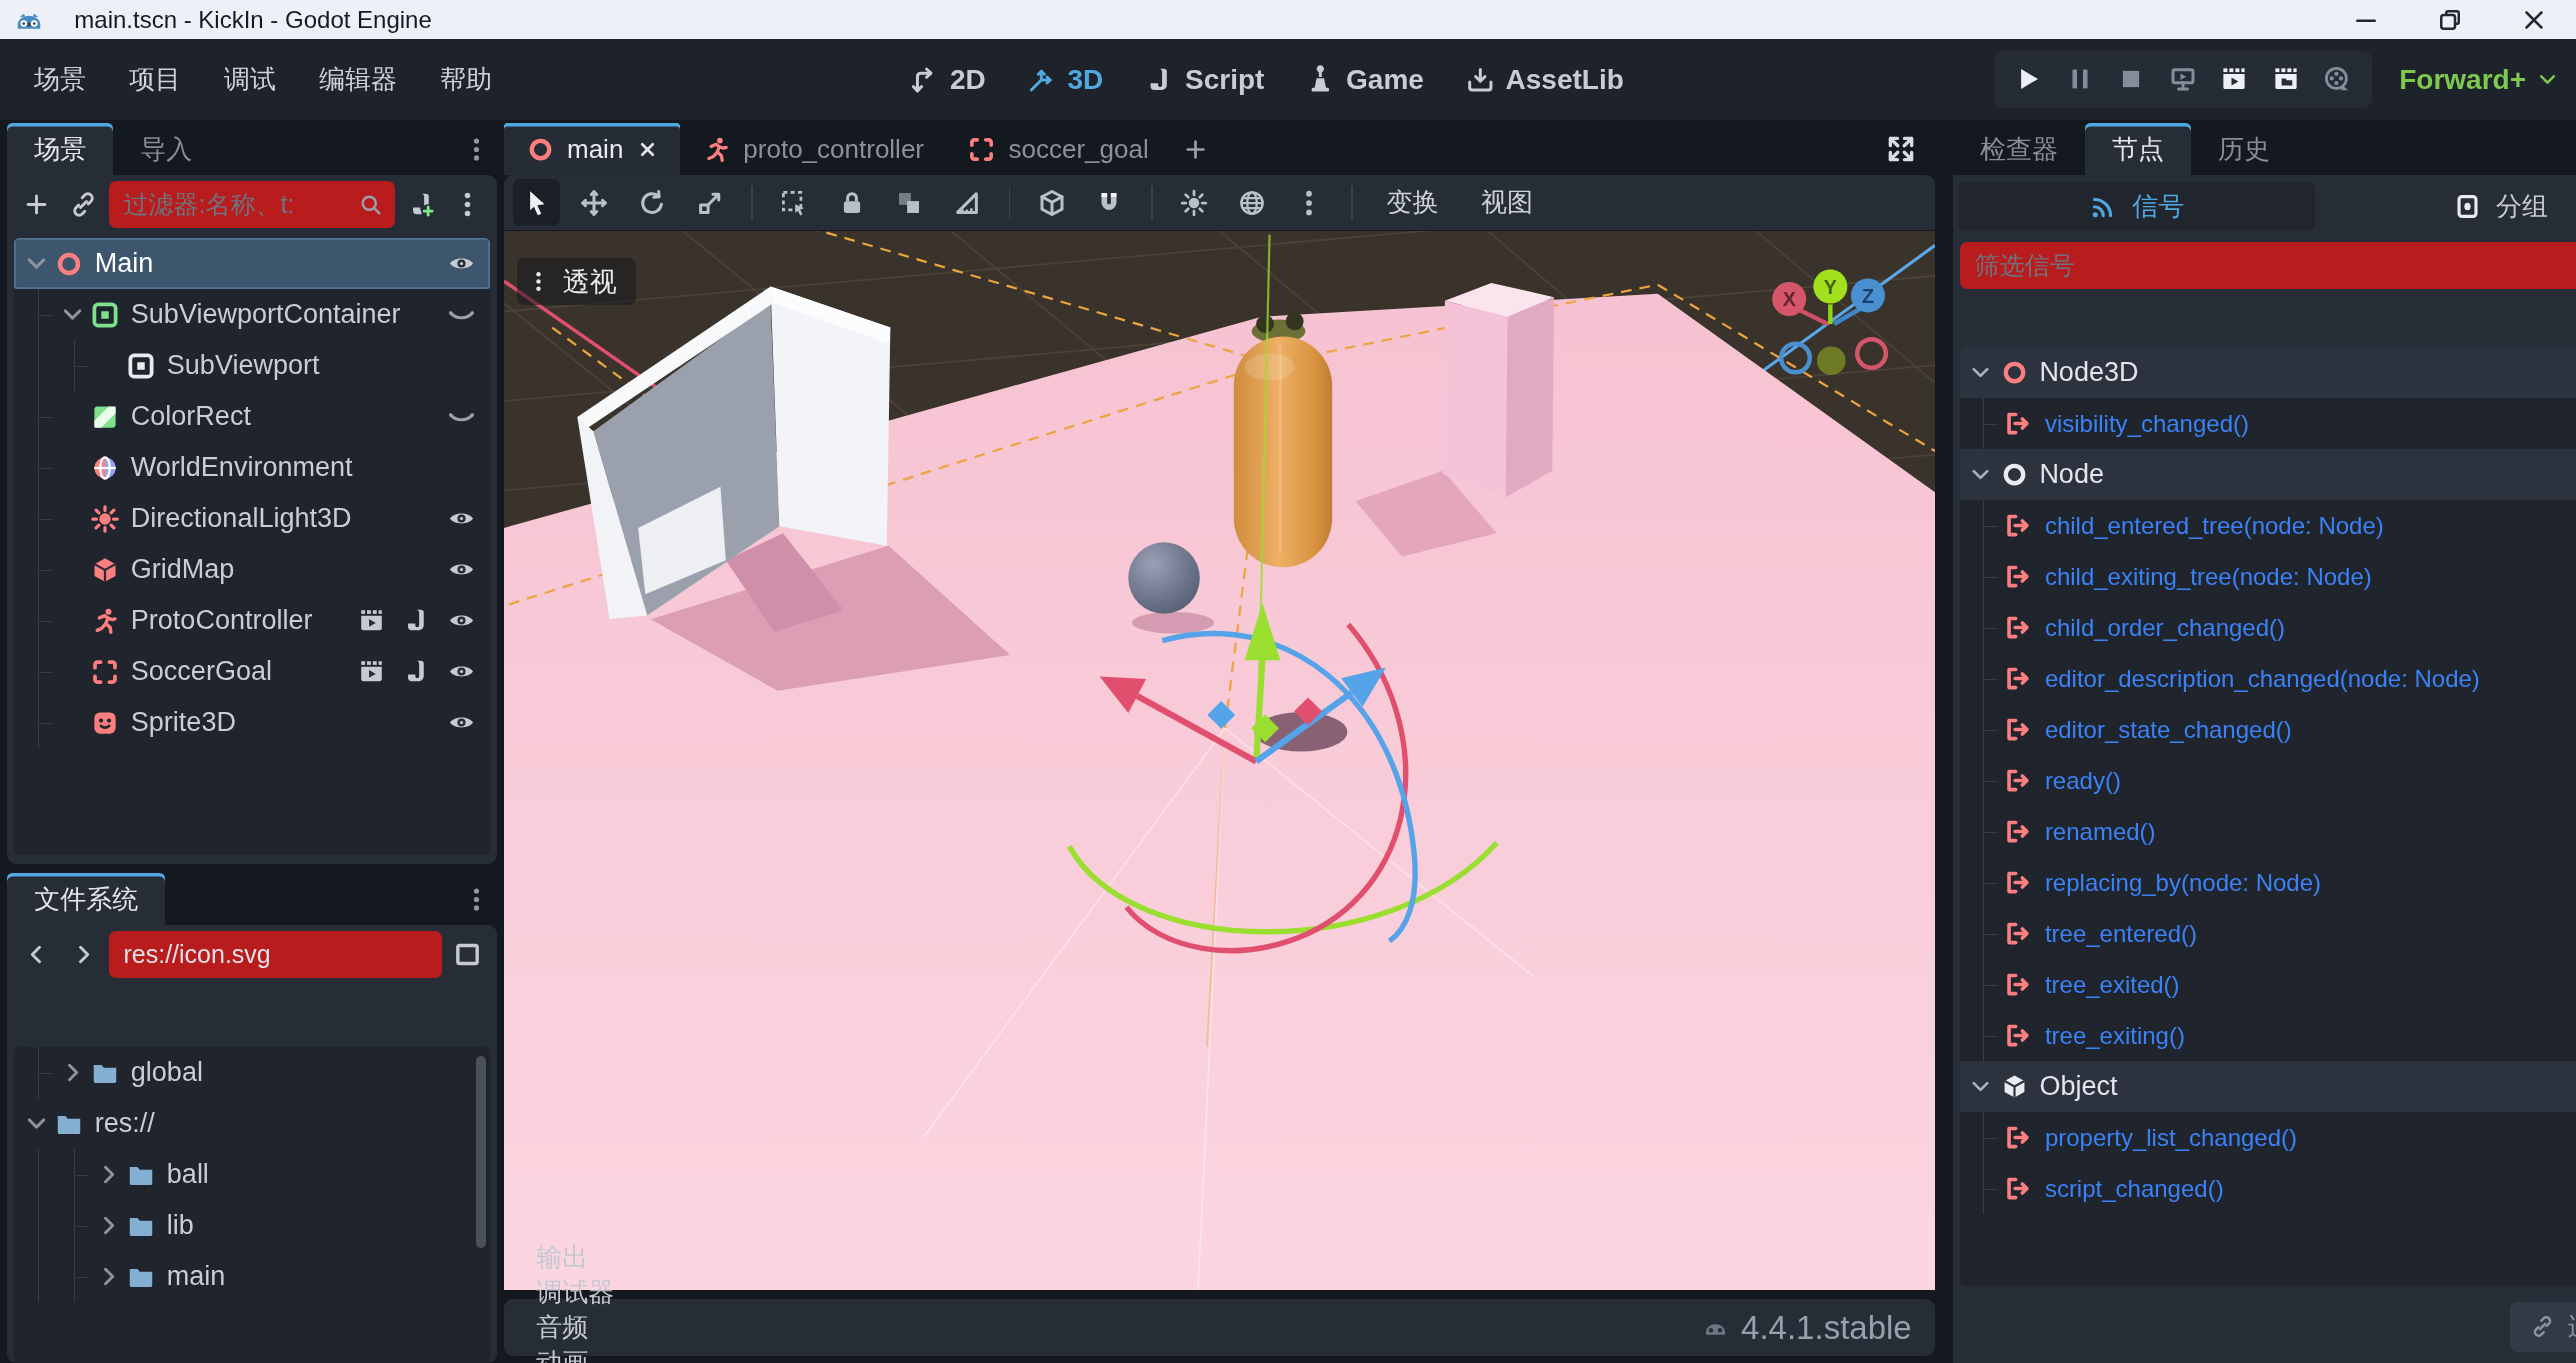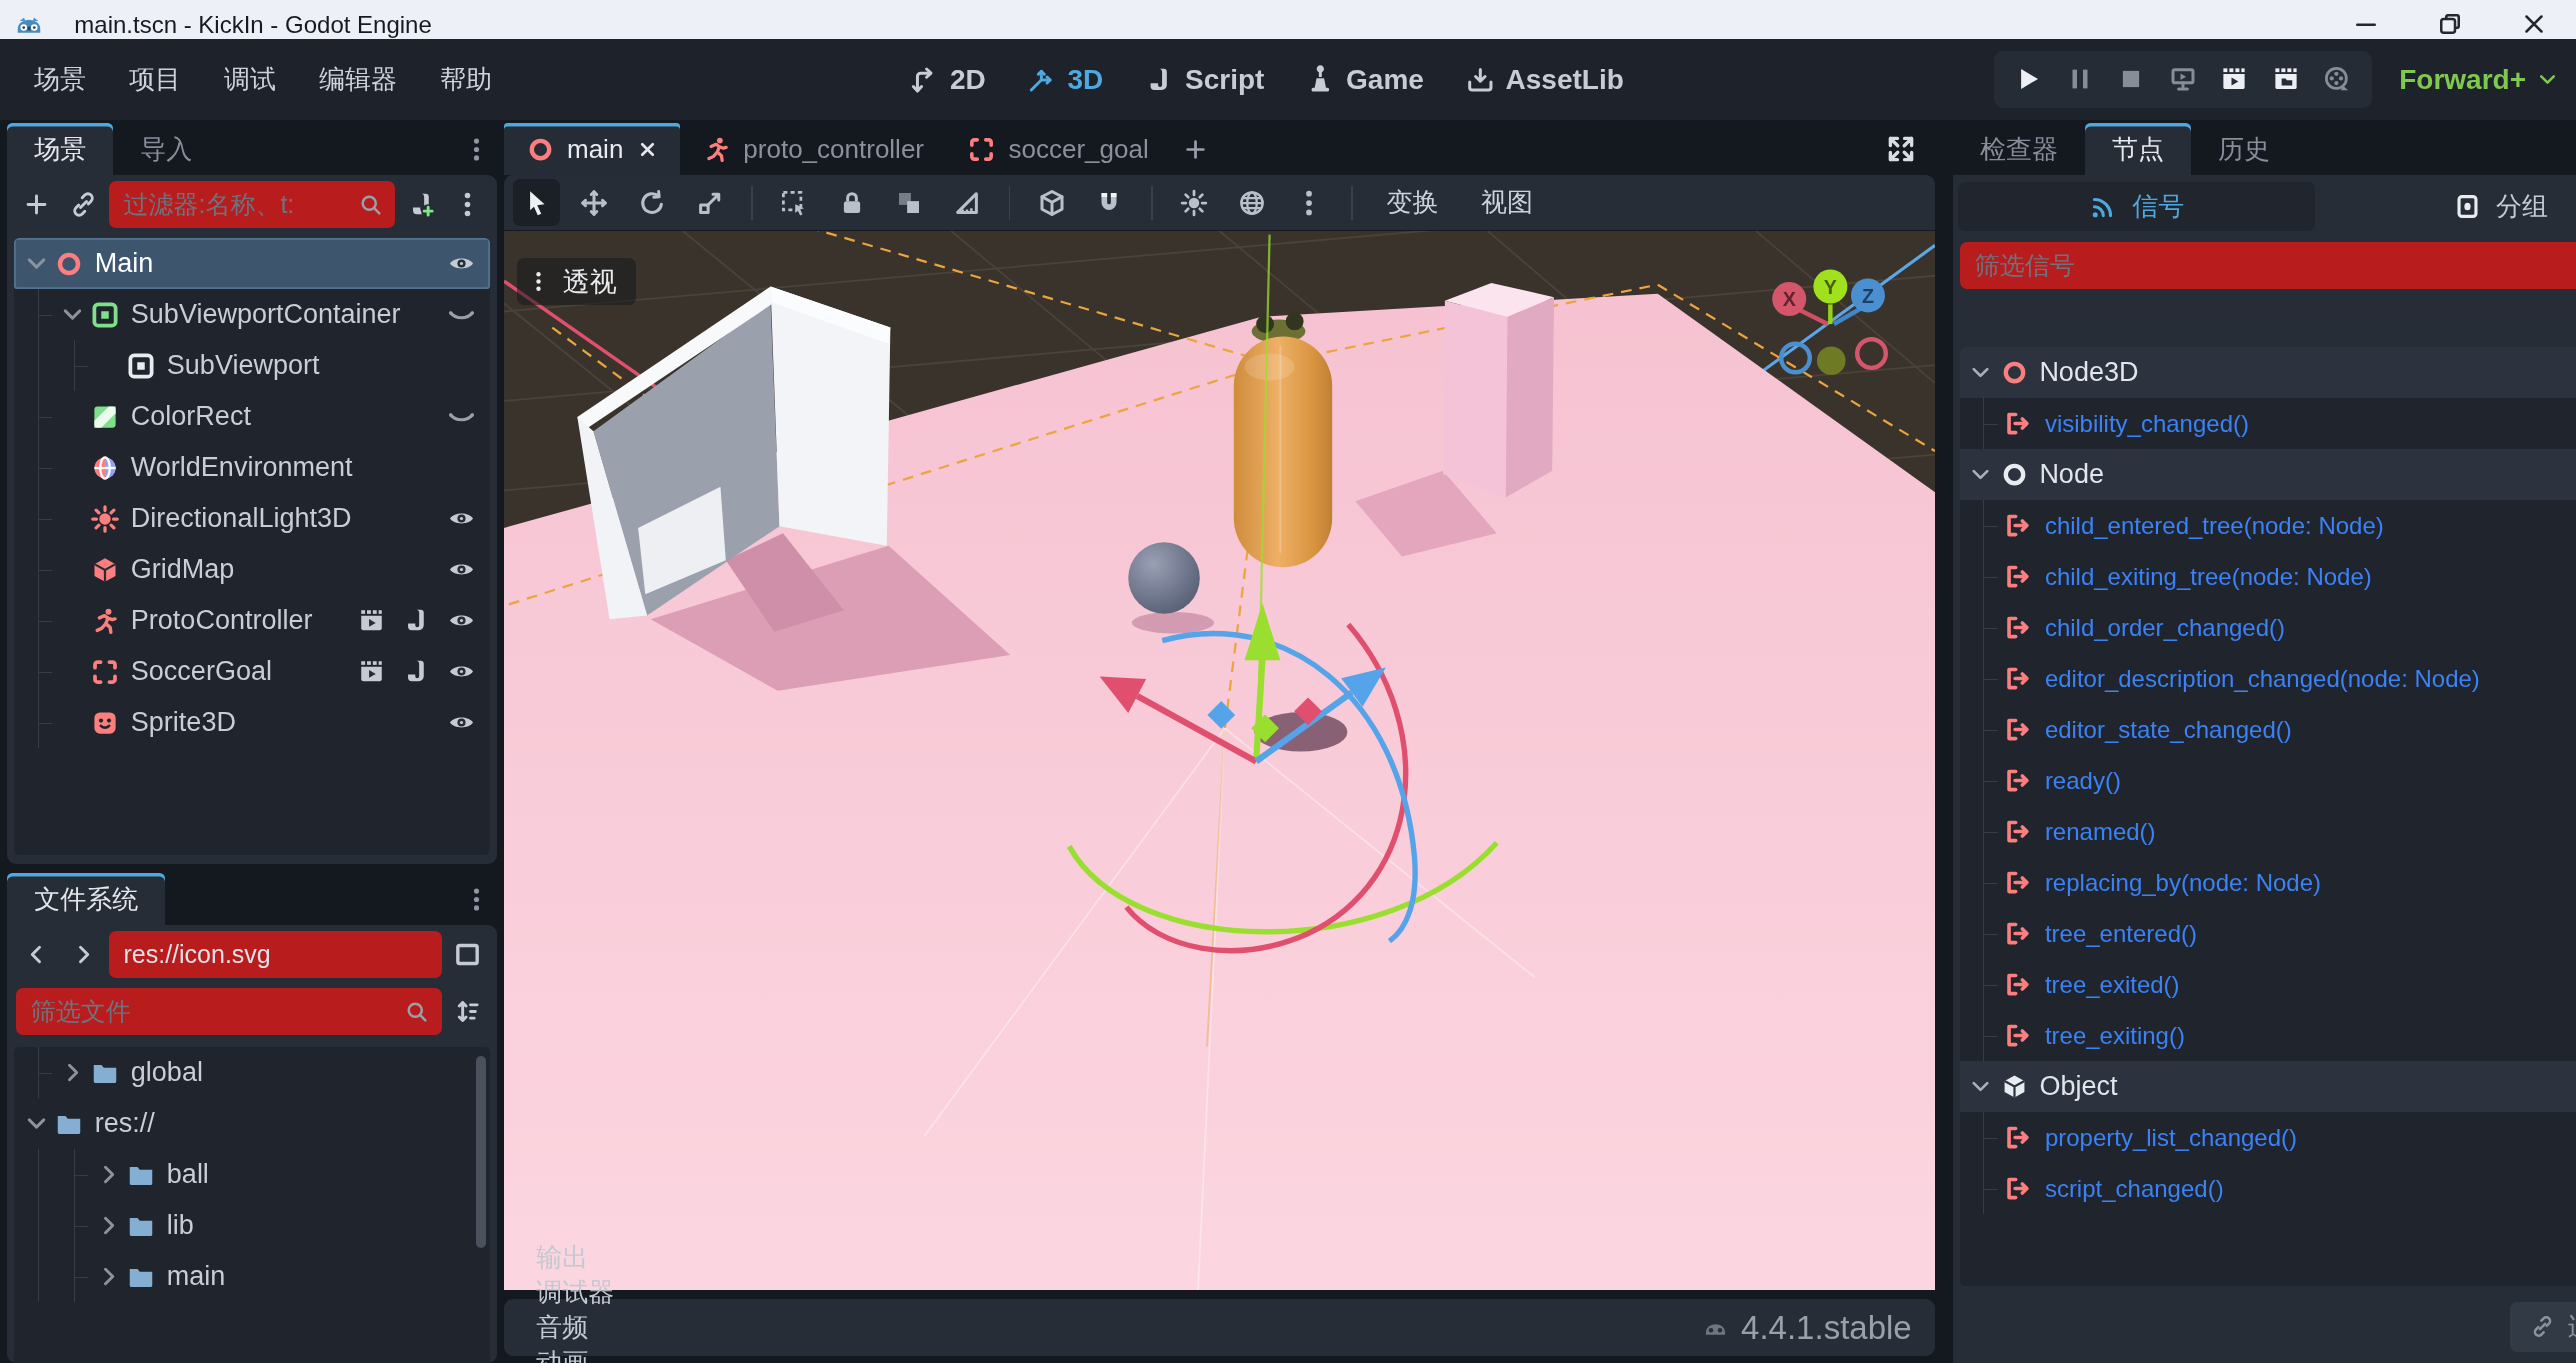--- a/index.html
+++ b/index.html
@@ -1,20 +1,20 @@
 <!DOCTYPE html>
 <html style="font-size:14.3px"><head>
 <meta charset="utf-8">
 <style>
   html,body{margin:0;padding:0;background:#14181f;}
   #root{position:relative;width:2576px;height:1363px;background:#14181f;font-family:"Liberation Sans",sans-serif;overflow:hidden;-webkit-font-smoothing:antialiased;}
   .i{display:inline-flex;}
   .i svg{width:100%;height:100%;display:block;}
   
-  .titlebar{position:absolute;left:0;top:0;width:2576px;height:39px;background:#edf0f7;display:flex;align-items:flex-end;padding-left:14.3px;box-sizing:border-box;}
+  .titlebar{position:absolute;left:0;top:0;width:2576px;height:39px;background:#edf0f7;display:flex;align-items:center;padding-left:14.3px;box-sizing:border-box;}
   .logo{width:30px;height:30px;}
   .title-text{margin-left:30px;font-size:24px;color:#171a20;}
   .win-btns{margin-left:auto;display:flex;align-items:center;gap:54px;padding-right:27px;color:#23272e;}
   .win-btns .i{width:30px;height:30px;}
   
   .menubar{position:absolute;left:0;top:39px;width:2576px;height:81px;background:#1d222b;}
   #menus{position:absolute;left:12.5px;top:0;height:81px;display:flex;align-items:center;}
   .menu-item{padding:0 21.5px;font-size:26px;color:#ccd1da;}
   #workspaces{position:absolute;left:50%;top:0;height:81px;transform:translateX(-53%);display:flex;align-items:center;gap:41px;}
   .ws-item{display:flex;align-items:center;gap:10.7px;font-size:28px;font-weight:700;color:#c7ccd5;}
@@ -596,43 +596,20 @@
           <input value="res://icon.svg" style="">
         </span>
         <span class="tbtn">
             <span class="i">
               <svg viewBox="0 0 24 24">
                 <rect x="4" y="4.5" width="16" height="15" rx="1.5" stroke="currentColor" stroke-width="2.8" fill="none"></rect>
               </svg>
             </span>
           </span>
       </div>
-      <div class="toolrow" style="height:55px;">
-        <span class="inputwrap">
-          <input placeholder="筛选文件" style="">
-          <span class="i">
-              <svg viewBox="0 0 24 24">
-                <g stroke="currentColor" fill="none" stroke-width="2.4" stroke-linecap="round" stroke-linejoin="round">
-                  <circle cx="10.8" cy="10.8" r="6.3"></circle>
-                  <path d="M15.5 15.5 20.5 20.5"></path>
-                </g>
-              </svg>
-            </span>
-        </span>
-        <span class="tbtn">
-            <span class="i">
-              <svg viewBox="0 0 24 24">
-                <g stroke="currentColor" fill="none" stroke-width="2.4" stroke-linecap="round" stroke-linejoin="round">
-                  <path d="M8 4.5v15M8 4.5 5.2 7.5M8 4.5l2.8 3M8 19.5l-2.8-3M8 19.5l2.8-3"></path>
-                  <path d="M14.5 6.5H20M14.5 12h4M14.5 17.5h3"></path>
-                </g>
-              </svg>
-            </span>
-          </span>
-      </div>
       <div class="treebox" style="top:122px;bottom:0;border-radius:5.4px 5.4px 0 0;" id="fs-tree">
 
       <div class="row">
             <span class="guide tick"></span>
             <span class="i arrow">
               <svg viewBox="0 0 24 24">
                 <path d="M9.5 6l6 6-6 6" stroke="currentColor" fill="none" stroke-width="2.4" stroke-linecap="round" stroke-linejoin="round"></path>
               </svg>
             </span>
             <span class="i nicon c-folder">

